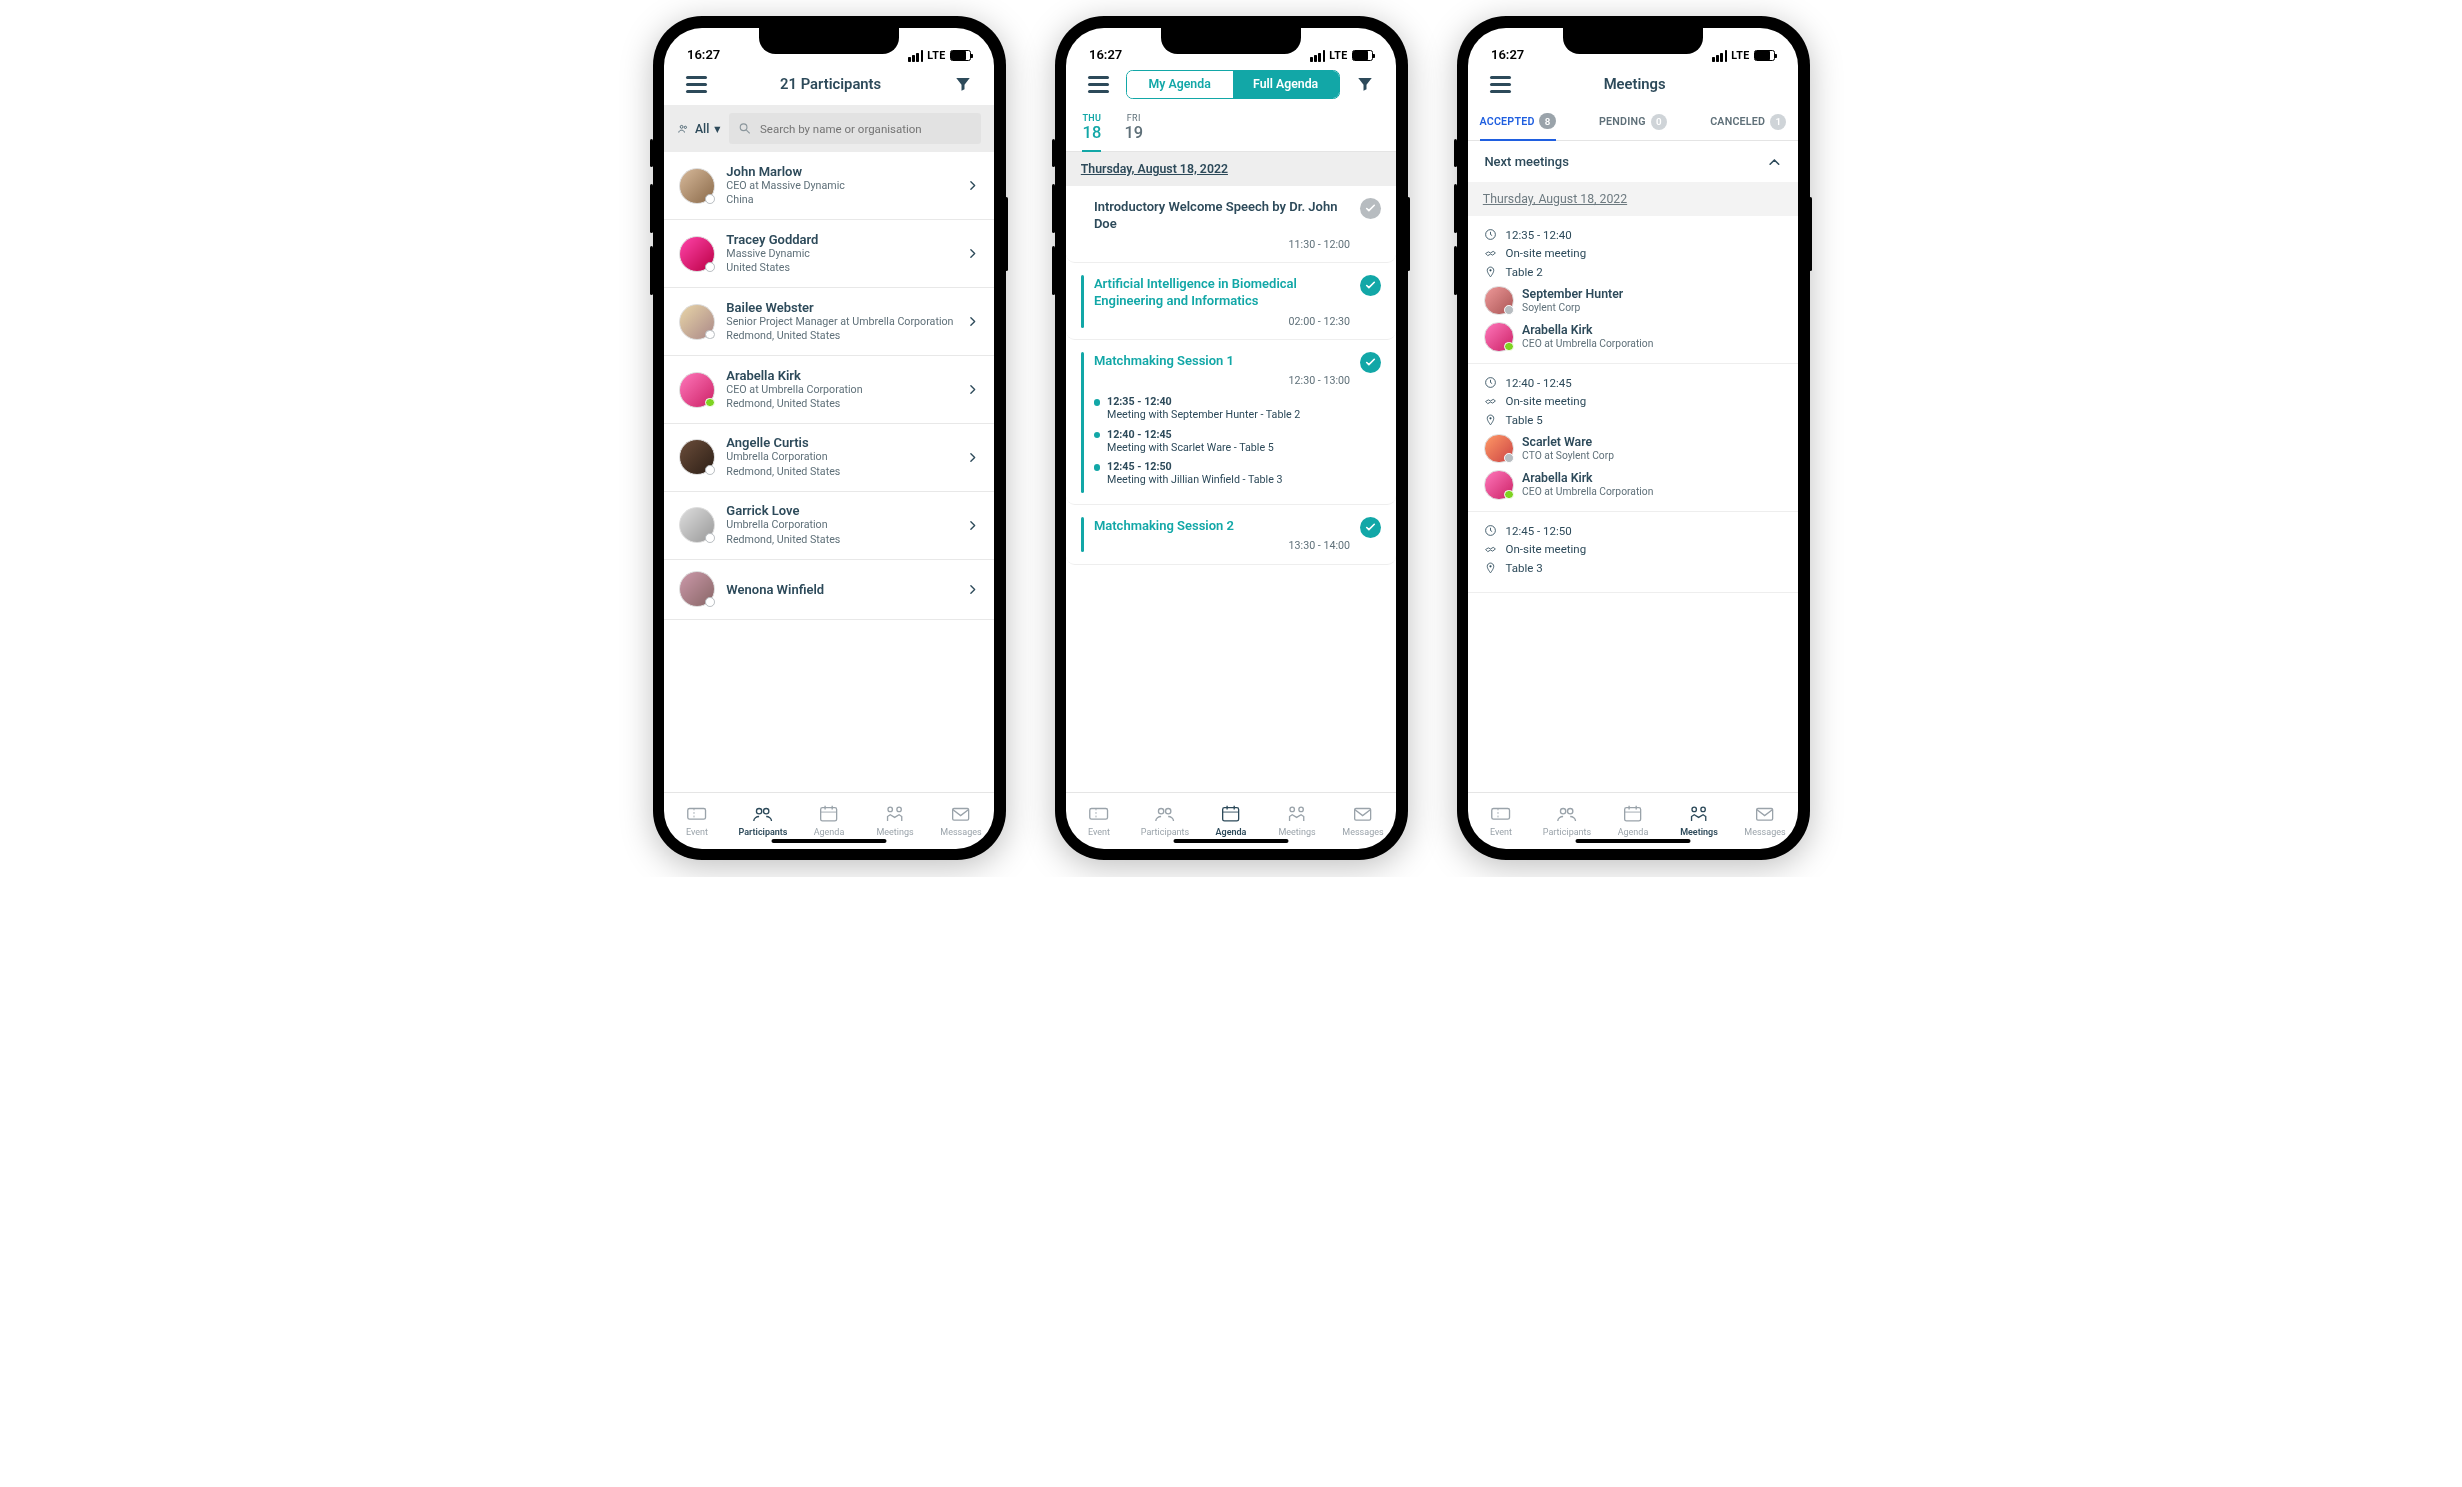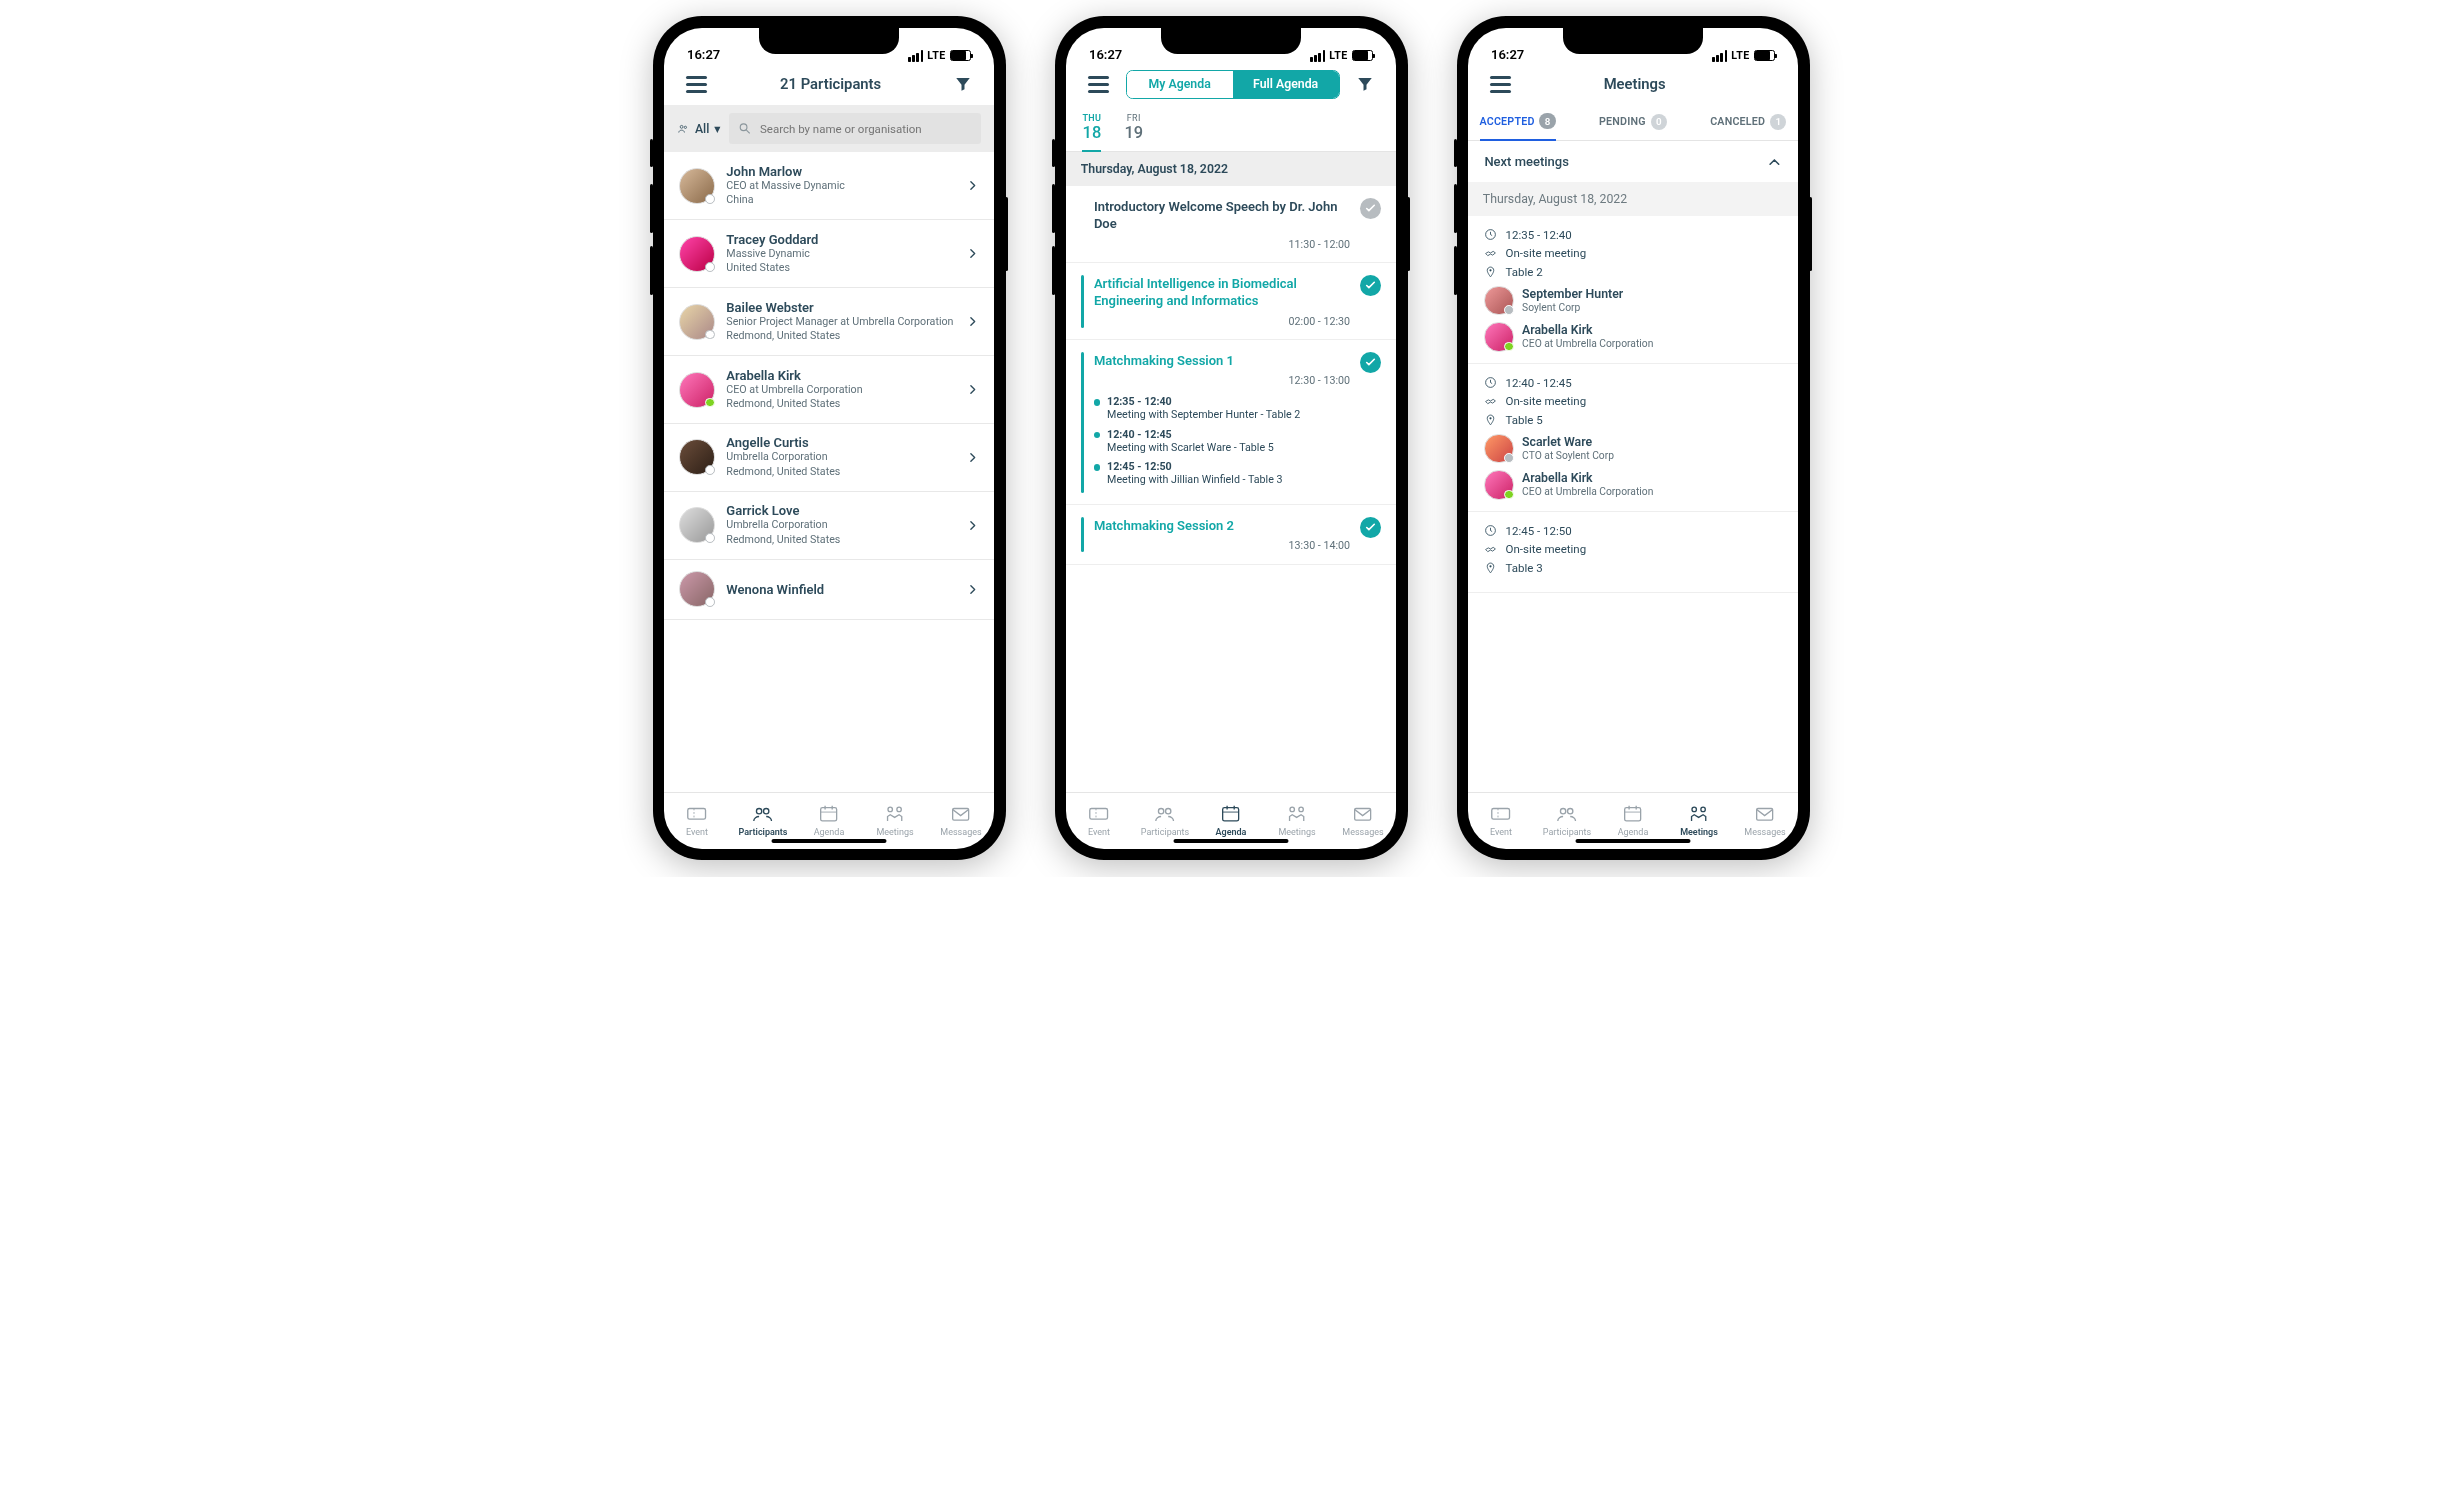--- a/index.html
+++ b/index.html
@@ -54,23 +54,23 @@
 
   
   .seg { display:flex; border:1.6px solid #12a7a7; border-radius:6.6px; overflow:hidden; height:29.5px; }
   .seg button{flex:1;border:none;background:#fff;color:#12a7a7;font-weight:600;font-size:12.3px;cursor:pointer;}
   .seg button.on{background:#12a7a7;color:#fff;}
   .daytabs { display:flex; gap:23px; padding:8.2px 16.4px 0; border-bottom:0.8px solid #e4e4e4; }
   .daytab { text-align:center; padding-bottom:8.2px; cursor:pointer; color:#5f7079; }
   .daytab.on{ color:#12a7a7; border-bottom:2.5px solid #12a7a7; margin-bottom:-0.8px; font-weight:600;}
   .daytab .dow{font-size:9px;letter-spacing:0.4px;}
   .daytab .num{font-size:16.4px;font-weight:500;}
-  .dayhdr { background:#eeeeee; color:#2d4a5a; font-weight:600; padding:9.8px 14.8px; font-size:12.3px; }
+  .dayhdr { background:#eeeeee; color:#2d4a5a; font-weight:600; padding:9.8px 14.8px; font-size:12.3px;text-decoration:underline; }
   .agenda-list{ flex:1; overflow-y:auto; }
-  .aitem { display:flex; gap:9.8px; padding:11.5px 14.8px; border-bottom:0.8px solid #eee; }
+  .aitem { display:flex; gap:9.8px; padding:11.5px 14.8px; border-bottom:0.8px solid #eee;border-radius:9px; }
   .aitem .bar{ width:3.3px; border-radius:2.5px; background:transparent; flex:0 0 3.3px;}
   .aitem.acc .bar{background:#12a7a7;}
   .aitem .content{flex:1;}
   .aitem .ttl{font-weight:600;color:#2d4a5a;font-size:13px;line-height:1.35;}
   .aitem.acc .ttl{color:#12a7a7;}
   .aitem .time{color:#5f7079;font-size:10.7px;margin-top:4.9px;text-align:right;}
   .aitem .subm{margin-top:8.2px;}
   .aitem .submrow{display:flex;gap:6.6px;align-items:flex-start;color:#2d4a5a;font-size:10.7px;margin-bottom:6.6px;}
   .aitem .submrow .bull{width:6.6px;height:6.6px;border-radius:50%;background:#12a7a7;margin-top:4.1px;flex:0 0 6.6px;}
   .aitem .chk{width:21.3px;height:21.3px;border-radius:50%;display:flex;align-items:center;justify-content:center;flex:0 0 21.3px;color:#fff;}

